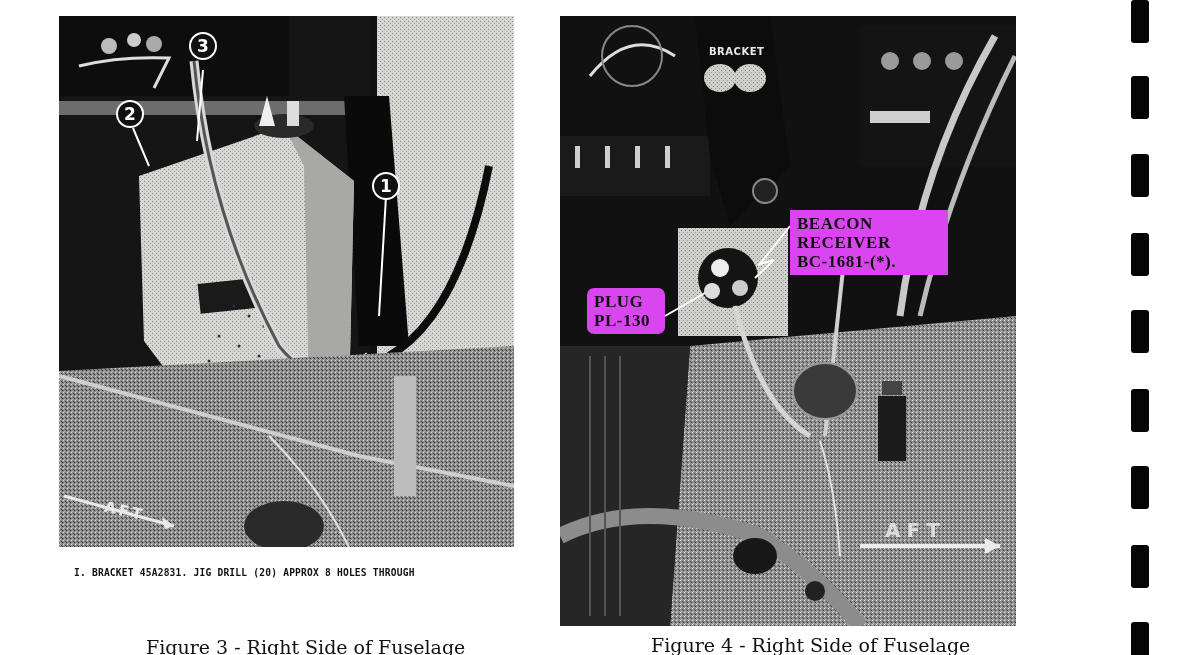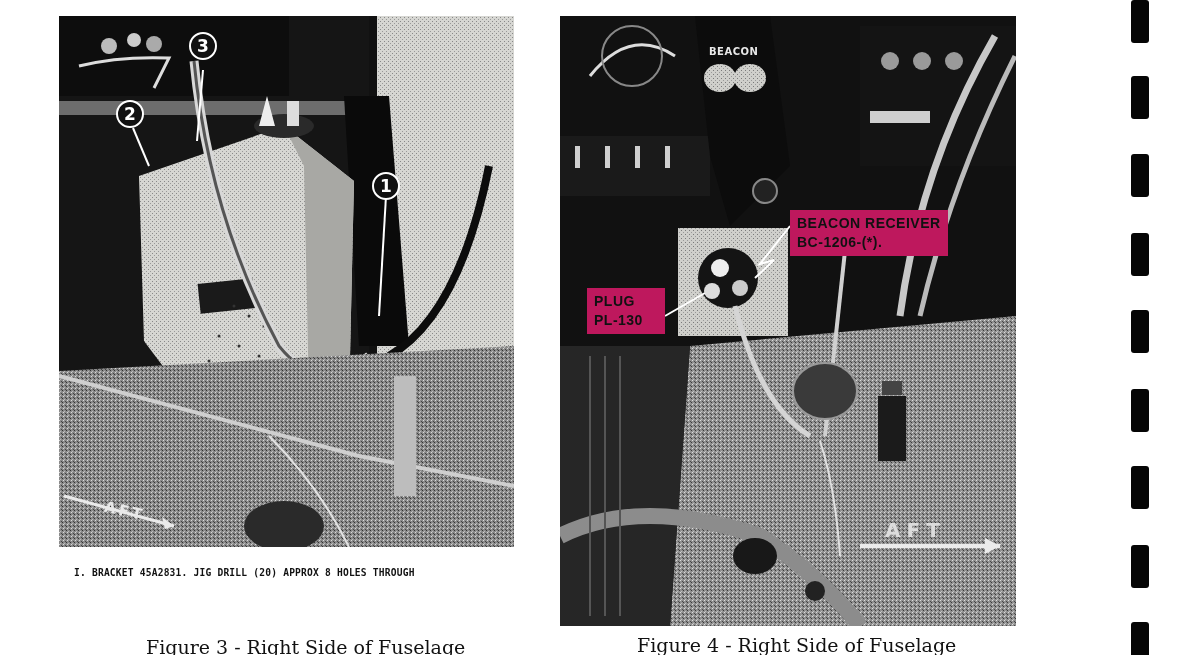--- a/index.html
+++ b/index.html
@@ -8,32 +8,32 @@
   .photo { position: absolute; overflow: hidden; background: #4a4a4a; }
   .photo svg { position: absolute; left: 0; top: 0; }
 
   #photo-left { left: 59px; top: 16px; width: 455px; height: 531px; }
   #photo-right { left: 560px; top: 16px; width: 456px; height: 610px; }
 
   .callout { position: absolute; width: 24px; height: 24px; border: 2.5px solid #fff; border-radius: 50%;
              background: #111; color: #fff; font-family: "DejaVu Sans", sans-serif; font-weight: bold;
              font-size: 17px; line-height: 24px; text-align: center; }
 
-  .label-box { position: absolute; background: #be185d; color: #111; font-family: Liberation Sans, sans-serif;
-               font-weight: bold; font-size: 14px; line-height: 19px; padding: 4px 7px; letter-spacing: 0.5px; }
+  .label-box { position: absolute; background: #d946ef; color: #111; font-family: Liberation Serif, serif;
+               font-weight: bold; font-size: 17px; line-height: 19px; padding: 4px 7px; letter-spacing: 0.5px; }
 
   .photo-text { position: absolute; color: #e8e8e8; font-family: "DejaVu Sans", sans-serif; font-weight: bold; }
 
   #caption-notes { position: absolute; left: 74px; top: 566px; width: 440px; font-family: "DejaVu Sans Mono", monospace;
                    font-weight: bold; font-size: 9.6px; line-height: 13px; color: #111; letter-spacing: 0.2px; }
   #caption-notes div { white-space: nowrap; }
 
   .fig-caption { position: absolute; font-family: "DejaVu Serif", serif; font-size: 19px; color: #111; white-space: nowrap; }
   #fig3-caption { left: 146px; top: 636px; }
-  #fig4-caption { left: 637px; top: 634px; }
+  #fig4-caption { left: 651px; top: 634px; }
 
   .binder-mark { position: absolute; left: 1131px; width: 18px; height: 43px; background: #050505; border-radius: 3px; }
 </style>
 </head>
 <body>
 
 <div id="photo-left" class="photo">
   <svg width="455" height="531" viewBox="0 0 455 531">
     <defs>
       <pattern id="grainL" width="4" height="4" patternUnits="userSpaceOnUse">
@@ -180,27 +180,27 @@
 
     <ellipse cx="195" cy="540" rx="22" ry="18" fill="#181818"></ellipse>
     <circle cx="255" cy="575" r="10" fill="#222"></circle>
 
     <path d="M300 530 L440 530" stroke="#ebebeb" stroke-width="4"></path>
     <path d="M440 530 L425 522 L425 538 Z" fill="#ebebeb"></path>
 
     <path d="M230 210 L200 248 L214 244 L195 262" stroke="#fff" stroke-width="2" fill="none"></path>
     <path d="M105 300 L145 277" stroke="#fff" stroke-width="2" fill="none"></path>
   </svg>
-  <span class="photo-text" style="left:149px;top:30px;font-size:10px;letter-spacing:0.5px;">BEACON</span>
+  <span class="photo-text" style="left:149px;top:30px;font-size:10px;letter-spacing:0.5px;">BRACKET</span>
   <span class="photo-text" style="left:325px;top:502px;font-size:20px;letter-spacing:6px;color:#dcdcdc;">AFT</span>
   <div class="label-box" style="left:230px;top:194px;width:144px;">
     <div>BEACON RECEIVER</div>
-    <div>BC-1206-(*).</div>
+    <div>BC-1681-(*).</div>
   </div>
-  <div class="label-box" style="left:27px;top:272px;width:64px;">
+  <div class="label-box" style="left:27px;top:272px;width:64px;border-radius:7px;">
     <div>PLUG</div>
     <div>PL-130</div>
   </div>
 </div>
 <div id="fig4-caption" class="fig-caption">Figure 4 - Right Side of Fuselage</div>
 
 <div id="binder-marks">
     <div class="binder-mark" style="top: 0px;"></div>
     <div class="binder-mark" style="top: 76px;"></div>
     <div class="binder-mark" style="top: 154px;"></div>

